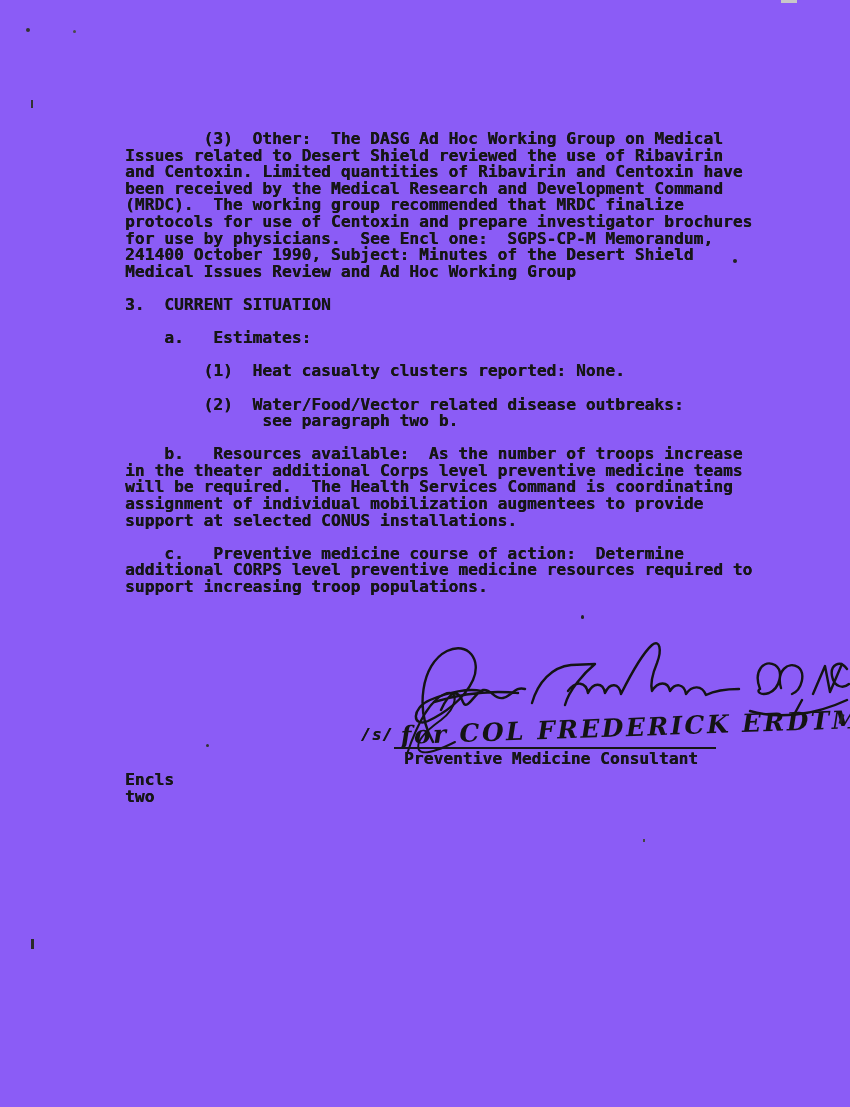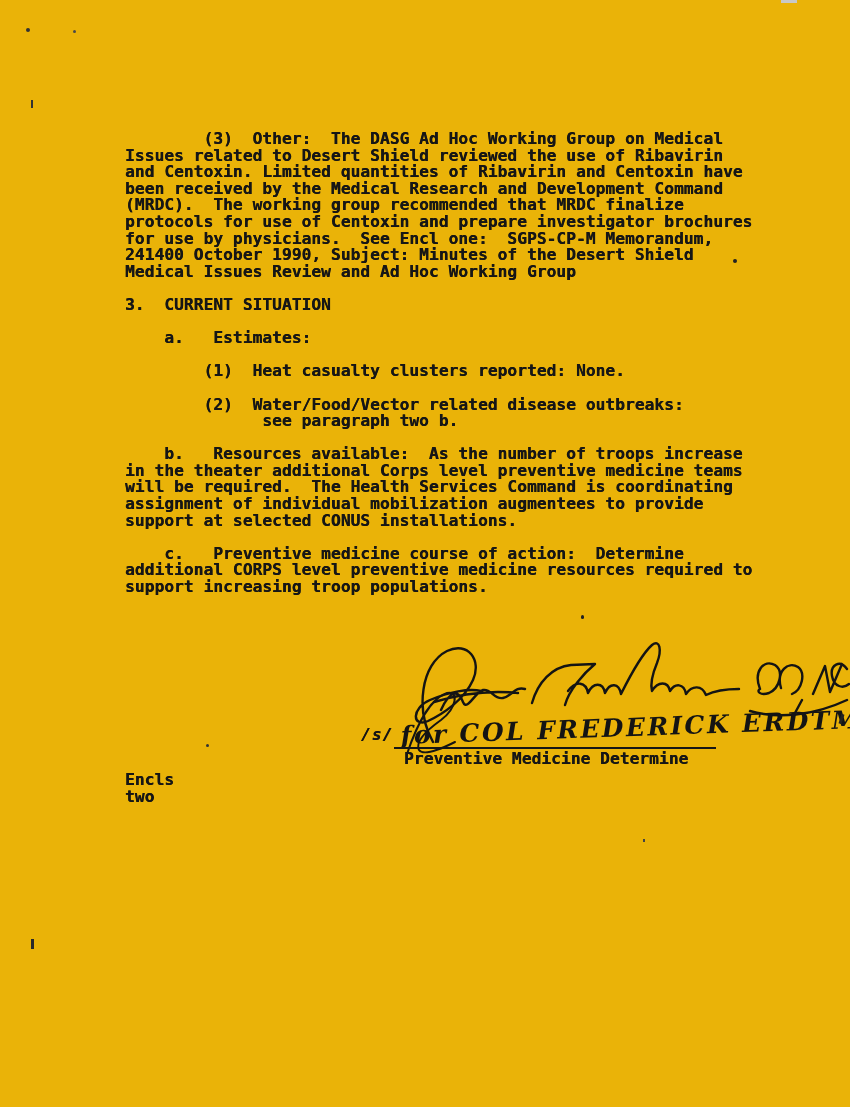--- a/index.html
+++ b/index.html
@@ -4,21 +4,21 @@
 <style>
   html, body {
     margin: 0;
     padding: 0;
     background: #ffffff;
   }
   .page {
     position: relative;
     width: 850px;
     height: 1107px;
-    background: #eab308;
+    background: #8b5cf6;
     overflow: hidden;
     font-family: "DejaVu Sans Mono", "Liberation Mono", monospace;
     color: #161616;
   }
   .typed {
     font-family: "DejaVu Sans Mono", "Liberation Mono", monospace;
     font-weight: 700;
     font-size: 16.3px;
     line-height: 16.6px;
     color: #161616;
@@ -99,21 +99,21 @@
       <path d="M 78 104 C 60 72 66 26 92 13 C 113 3 127 22 118 42 C 109 62 88 76 73 83 C 57 90 56 70 75 62 C 94 54 114 50 126 53 M 86 72 C 96 50 104 53 108 64 C 112 74 120 54 128 52 C 136 50 139 62 148 60 C 157 58 160 48 170 51 M 79 64 C 105 56 135 52 163 55"></path>
       <path d="M 177 65 C 183 44 197 29 216 27 L 240 26 C 229 35 214 52 210 67 M 213 53 C 221 42 231 44 233 55 C 238 44 248 44 250 55 C 255 44 264 45 266 56 C 274 40 288 15 297 7 C 305 1 307 12 302 25 C 297 37 295 45 297 53 C 303 43 313 43 315 53 C 320 45 329 45 331 56 C 337 47 347 47 351 57 C 361 52 372 51 384 51"></path>
       <path d="M 405 51 C 398 33 409 21 420 27 C 429 33 425 50 414 55 C 405 58 401 53 405 51 M 426 50 C 421 33 433 23 443 29 C 451 35 447 52 437 56 M 447 62 L 440 75 M 458 56 L 470 28 L 475 54 L 487 26 M 492 31 C 485 21 475 27 477 38 C 479 49 488 51 494 46"></path>
       <path d="M 395 73 C 422 81 458 78 492 62"></path>
       <path stroke-width="2" d="M 52 116 C 62 86 76 60 92 55 C 104 52 102 70 86 82 C 72 92 60 104 64 112 C 68 118 84 112 100 104"></path>
     </g>
     <text class="handwriting-text" x="46" y="106" font-size="25" transform="rotate(-2 46 106)">for COL FREDERICK ERDTMAN.</text>
   </svg>
 
   <div class="abs sig-underline"></div>
-  <div class="typed abs signer-title">Preventive Medicine Determine</div>
+  <div class="typed abs signer-title">Preventive Medicine Consultant</div>
 
   <div class="speck" style="left:26px; top:28px; width:4px; height:4px; border-radius:2px;"></div>
   <div class="speck" style="left:73px; top:30px; width:3px; height:3px; border-radius:2px; background:#4a4a4a;"></div>
   <div class="speck" style="left:31px; top:100px; width:2px; height:8px;"></div>
   <div class="speck" style="left:733px; top:259px; width:4px; height:4px; border-radius:2px; background:#222;"></div>
   <div class="speck" style="left:581px; top:615px; width:3px; height:4px; border-radius:2px; background:#222;"></div>
   <div class="speck" style="left:206px; top:744px; width:3px; height:3px; border-radius:2px;"></div>
   <div class="speck" style="left:840px; top:714px; width:2.5px; height:10px; transform:rotate(18deg); background:#222;"></div>
   <div class="speck" style="left:643px; top:839px; width:2px; height:3px; background:#444;"></div>
   <div class="speck" style="left:31px; top:939px; width:3px; height:10px; background:#2a2a2a;"></div>

